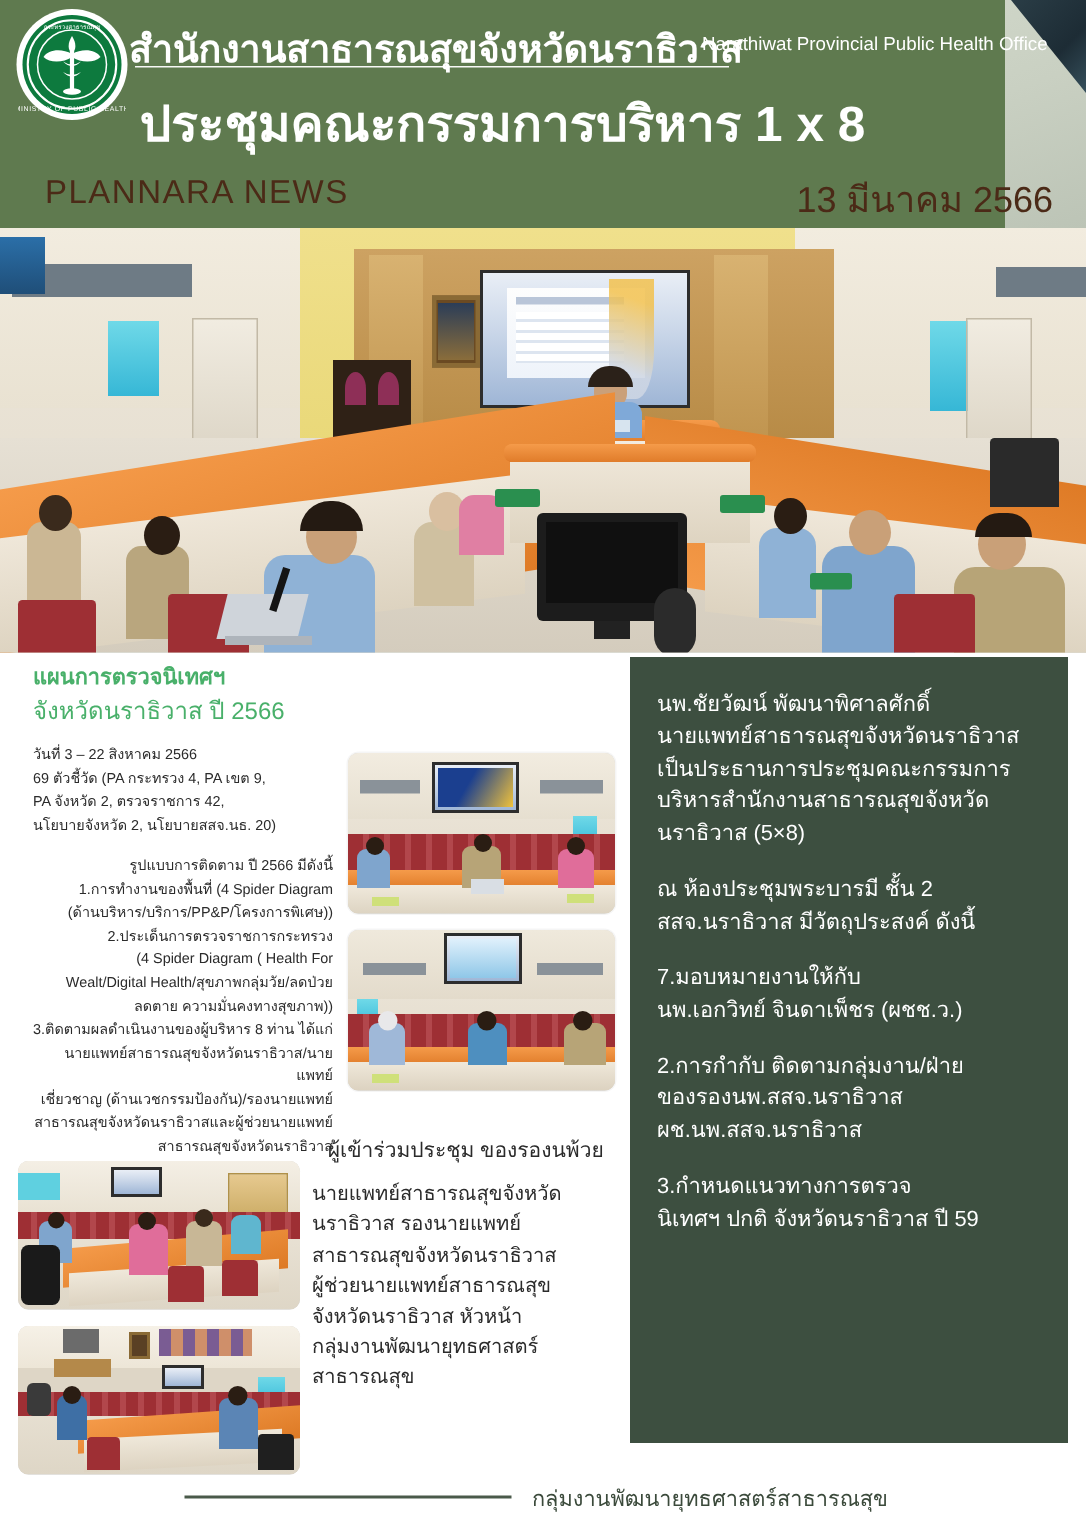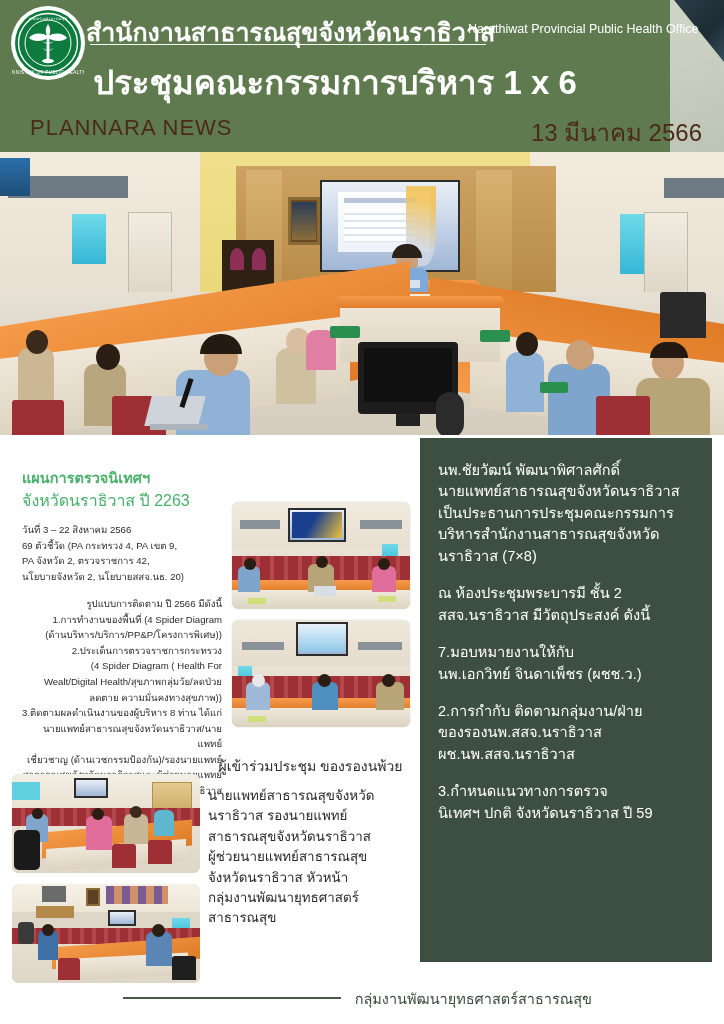--- a/index.html
+++ b/index.html
@@ -92,21 +92,21 @@
   .hero {
     position: absolute; left: 0; top: 152px;
     width: 724px; height: 283px;
     overflow: hidden;
     background: #b9c6bd;
     z-index: 2;
   }
 
   
   .left-col {
-    position: absolute; left: 22px; top: 468px;
+    position: absolute; left: 22px; top: 442px;
     width: 200px;
     z-index: 4;
   }
   .lc-title1 {
     color: #49b06a; font-size: 14.5px; font-weight: 700;
     line-height: 1.45;
   }
   .lc-title2 {
     color: #49b06a; font-size: 16px; font-weight: 400;
     line-height: 1.45; margin-bottom: 10px;
@@ -228,21 +228,21 @@
       <path d="M30 41 q6 4 12 0 q-6 6 -12 0 Z" fill="#ffffff"></path>
       <ellipse cx="36" cy="54" rx="6" ry="2.2" fill="#ffffff"></ellipse>
       <text x="36" y="12.5" text-anchor="middle" fill="#ffffff" font-size="4.2" font-family="'Liberation Sans',sans-serif">กระทรวงสาธารณสุข</text>
       <text x="36" y="67" text-anchor="middle" fill="#ffffff" font-size="4.6" font-family="'Liberation Sans',sans-serif" letter-spacing="0.4">MINISTRY OF PUBLIC HEALTH</text>
     </svg>
   </div>
 
   <div class="org-th">สำนักงานสาธารณสุขจังหวัดนราธิวาส</div>
   <div class="org-en">Narathiwat Provincial Public Health Office</div>
   <div class="org-rule"></div>
-  <div class="headline">ประชุมคณะกรรมการบริหาร 1 x 6</div>
+  <div class="headline">ประชุมคณะกรรมการบริหาร 1 x 8</div>
   <div class="plannara">PLANNARA NEWS</div>
   <div class="header-date">13 มีนาคม 2566</div>
 
   <div class="hero">
     <div class="ph room-bg"></div>
 
     <div style="position:absolute;left:0;top:0;width:724px;height:120px;background:linear-gradient(180deg,#f2ecdf,#e9e2d2);"></div>
 
     <div style="position:absolute;left:200px;top:0;width:330px;height:150px;background:linear-gradient(180deg,#f0e08c,#e9d878);"></div>
 
@@ -322,21 +322,21 @@
     <div style="position:absolute;left:150px;top:272px;width:58px;height:6px;background:#aeb4bb;"></div>
     <div style="position:absolute;left:330px;top:174px;width:30px;height:12px;background:#2a8f4f;border-radius:2px;"></div>
     <div style="position:absolute;left:480px;top:178px;width:30px;height:12px;background:#2a8f4f;border-radius:2px;"></div>
     <div style="position:absolute;left:540px;top:230px;width:28px;height:11px;background:#2a8f4f;border-radius:2px;"></div>
     <div style="position:absolute;left:184px;top:226px;width:5px;height:30px;background:#141414;transform:rotate(18deg);"></div>
     <div style="position:absolute;left:436px;top:240px;width:28px;height:46px;background:#2b2b2b;border-radius:14px;"></div>
   </div>
 
   <div class="left-col">
     <div class="lc-title1">แผนการตรวจนิเทศฯ</div>
-    <div class="lc-title2">จังหวัดนราธิวาส ปี 2263</div>
+    <div class="lc-title2">จังหวัดนราธิวาส ปี 2566</div>
     <div class="lc-body">วันที่ 3 – 22 สิงหาคม 2566
 69 ตัวชี้วัด (PA กระทรวง 4, PA เขต 9,
 PA จังหวัด 2, ตรวจราชการ 42,
 นโยบายจังหวัด 2, นโยบายสสจ.นธ. 20)</div>
     <div class="lc-body block2">รูปแบบการติดตาม ปี 2566 มีดังนี้
 1.การทำงานของพื้นที่ (4 Spider Diagram
 (ด้านบริหาร/บริการ/PP&amp;P/โครงการพิเศษ))
 2.ประเด็นการตรวจราชการกระทรวง
 (4 Spider Diagram ( Health For
 Wealt/Digital Health/สุขภาพกลุ่มวัย/ลดป่วย
@@ -442,21 +442,21 @@
     <div style="position:absolute;left:6px;top:38px;width:16px;height:22px;background:#3a3a3a;border-radius:4px;"></div>
     <div class="chair" style="left:46px;top:74px;width:22px;height:22px;"></div>
     <div class="chair" style="left:160px;top:72px;width:24px;height:24px;background:#1f1f1f;"></div>
   </div>
 
   <div class="panel">
     <p>นพ.ชัยวัฒน์ พัฒนาพิศาลศักดิ์
 นายแพทย์สาธารณสุขจังหวัดนราธิวาส
 เป็นประธานการประชุมคณะกรรมการ
 บริหารสำนักงานสาธารณสุขจังหวัด
-นราธิวาส (7×8)</p>
+นราธิวาส (5×8)</p>
     <p>ณ ห้องประชุมพระบารมี ชั้น 2
 สสจ.นราธิวาส มีวัตถุประสงค์ ดังนี้</p>
     <p>7.มอบหมายงานให้กับ
 นพ.เอกวิทย์ จินดาเพ็ชร (ผชช.ว.)</p>
     <p>2.การกำกับ ติดตามกลุ่มงาน/ฝ่าย
 ของรองนพ.สสจ.นราธิวาส
 ผช.นพ.สสจ.นราธิวาส</p>
     <p>3.กำหนดแนวทางการตรวจ
 นิเทศฯ ปกติ จังหวัดนราธิวาส ปี 59</p>
   </div>

